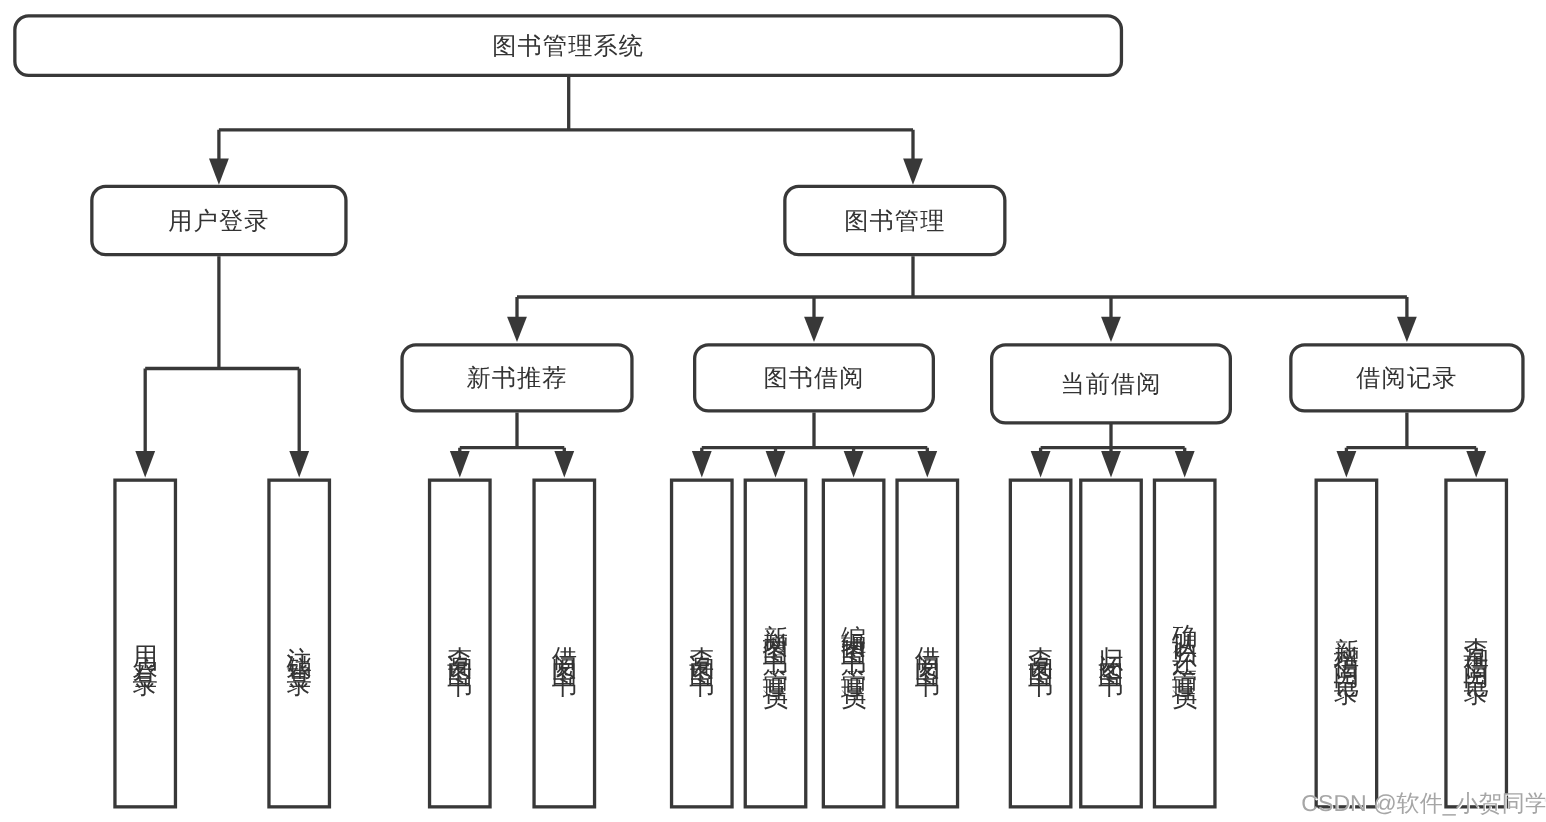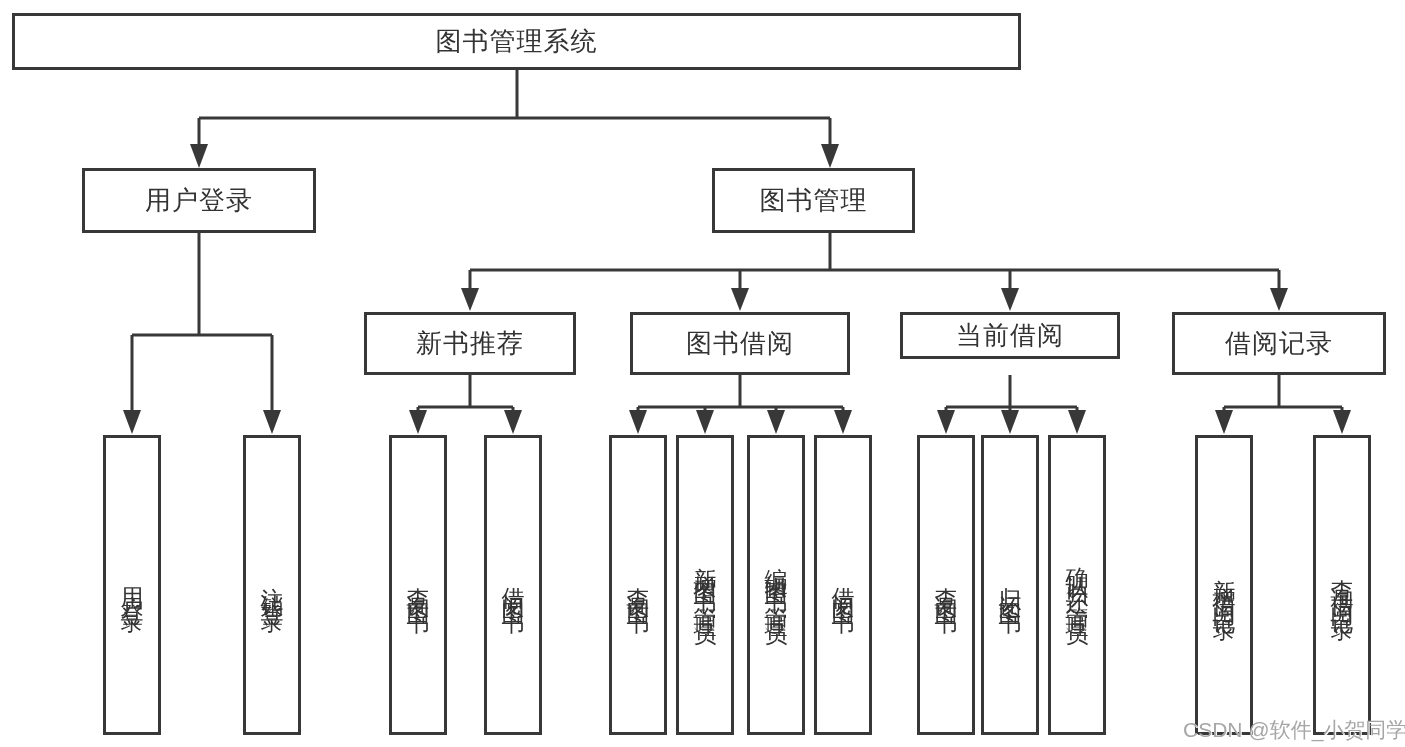--- a/index.html
+++ b/index.html
@@ -27,22 +27,23 @@
     box-sizing: border-box;
     border: 3px solid #383838;
     background: #ffffff;
     color: #333333;
     display: flex;
     align-items: center;
     justify-content: center;
     text-align: center;
   }
   .hnode {
-    font-size: 26px;
+    font-size: 22px;
     letter-spacing: 1px;
+    border-radius: 14px;
   }
   .leaf {
     width: 58px;
     top: 435px;
     height: 300px;
   }
   .leaf .vtext {
     writing-mode: vertical-rl;
     font-size: 23px;
     letter-spacing: 8px;
@@ -132,21 +133,21 @@
   <div class="node hnode" style="left:712px; top:168px; width:203px; height:65px;">
     <span>图书管理</span>
   </div>
 
   <div class="node hnode" style="left:364px; top:312px; width:212px; height:63px;">
     <span>新书推荐</span>
   </div>
   <div class="node hnode" style="left:630px; top:312px; width:220px; height:63px;align-items:center;">
     <span>图书借阅</span>
   </div>
-  <div class="node hnode" style="left:900px; top:312px; width:220px; height:47px;">
+  <div class="node hnode" style="left:900px; top:312px; width:220px; height:74px;">
     <span>当前借阅</span>
   </div>
   <div class="node hnode" style="left:1172px; top:312px; width:214px; height:63px;">
     <span>借阅记录</span>
   </div>
 
   <div class="node leaf" style="left:103px;">
     <span class="vtext">用户登录</span>
   </div>
   <div class="node leaf" style="left:243px;">

